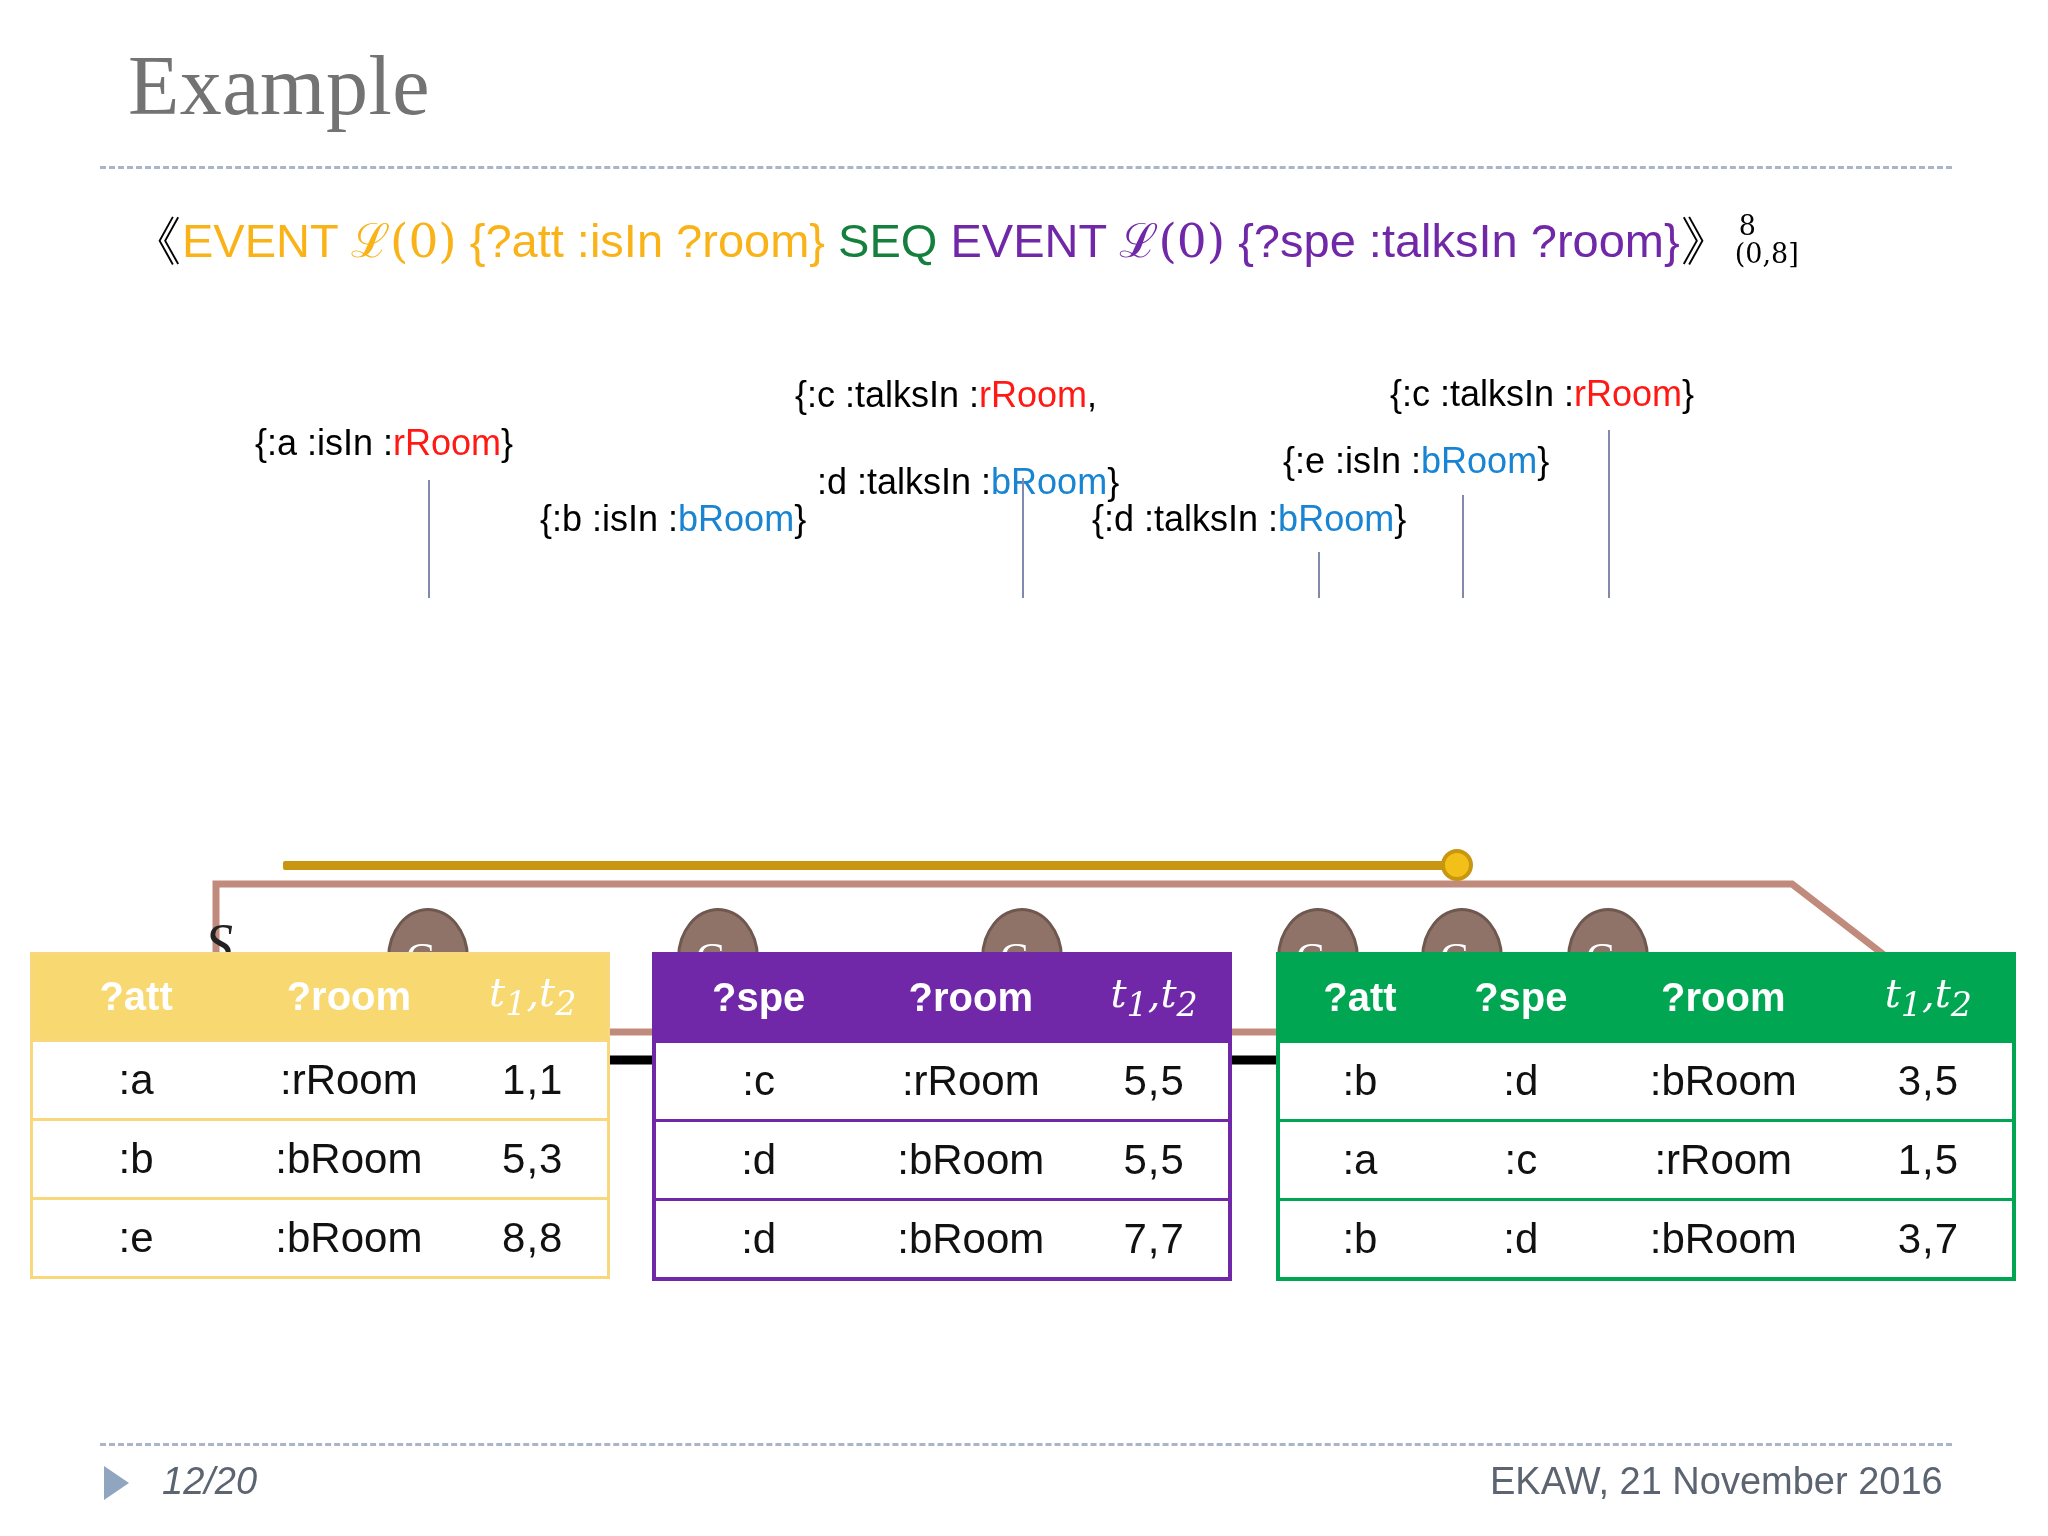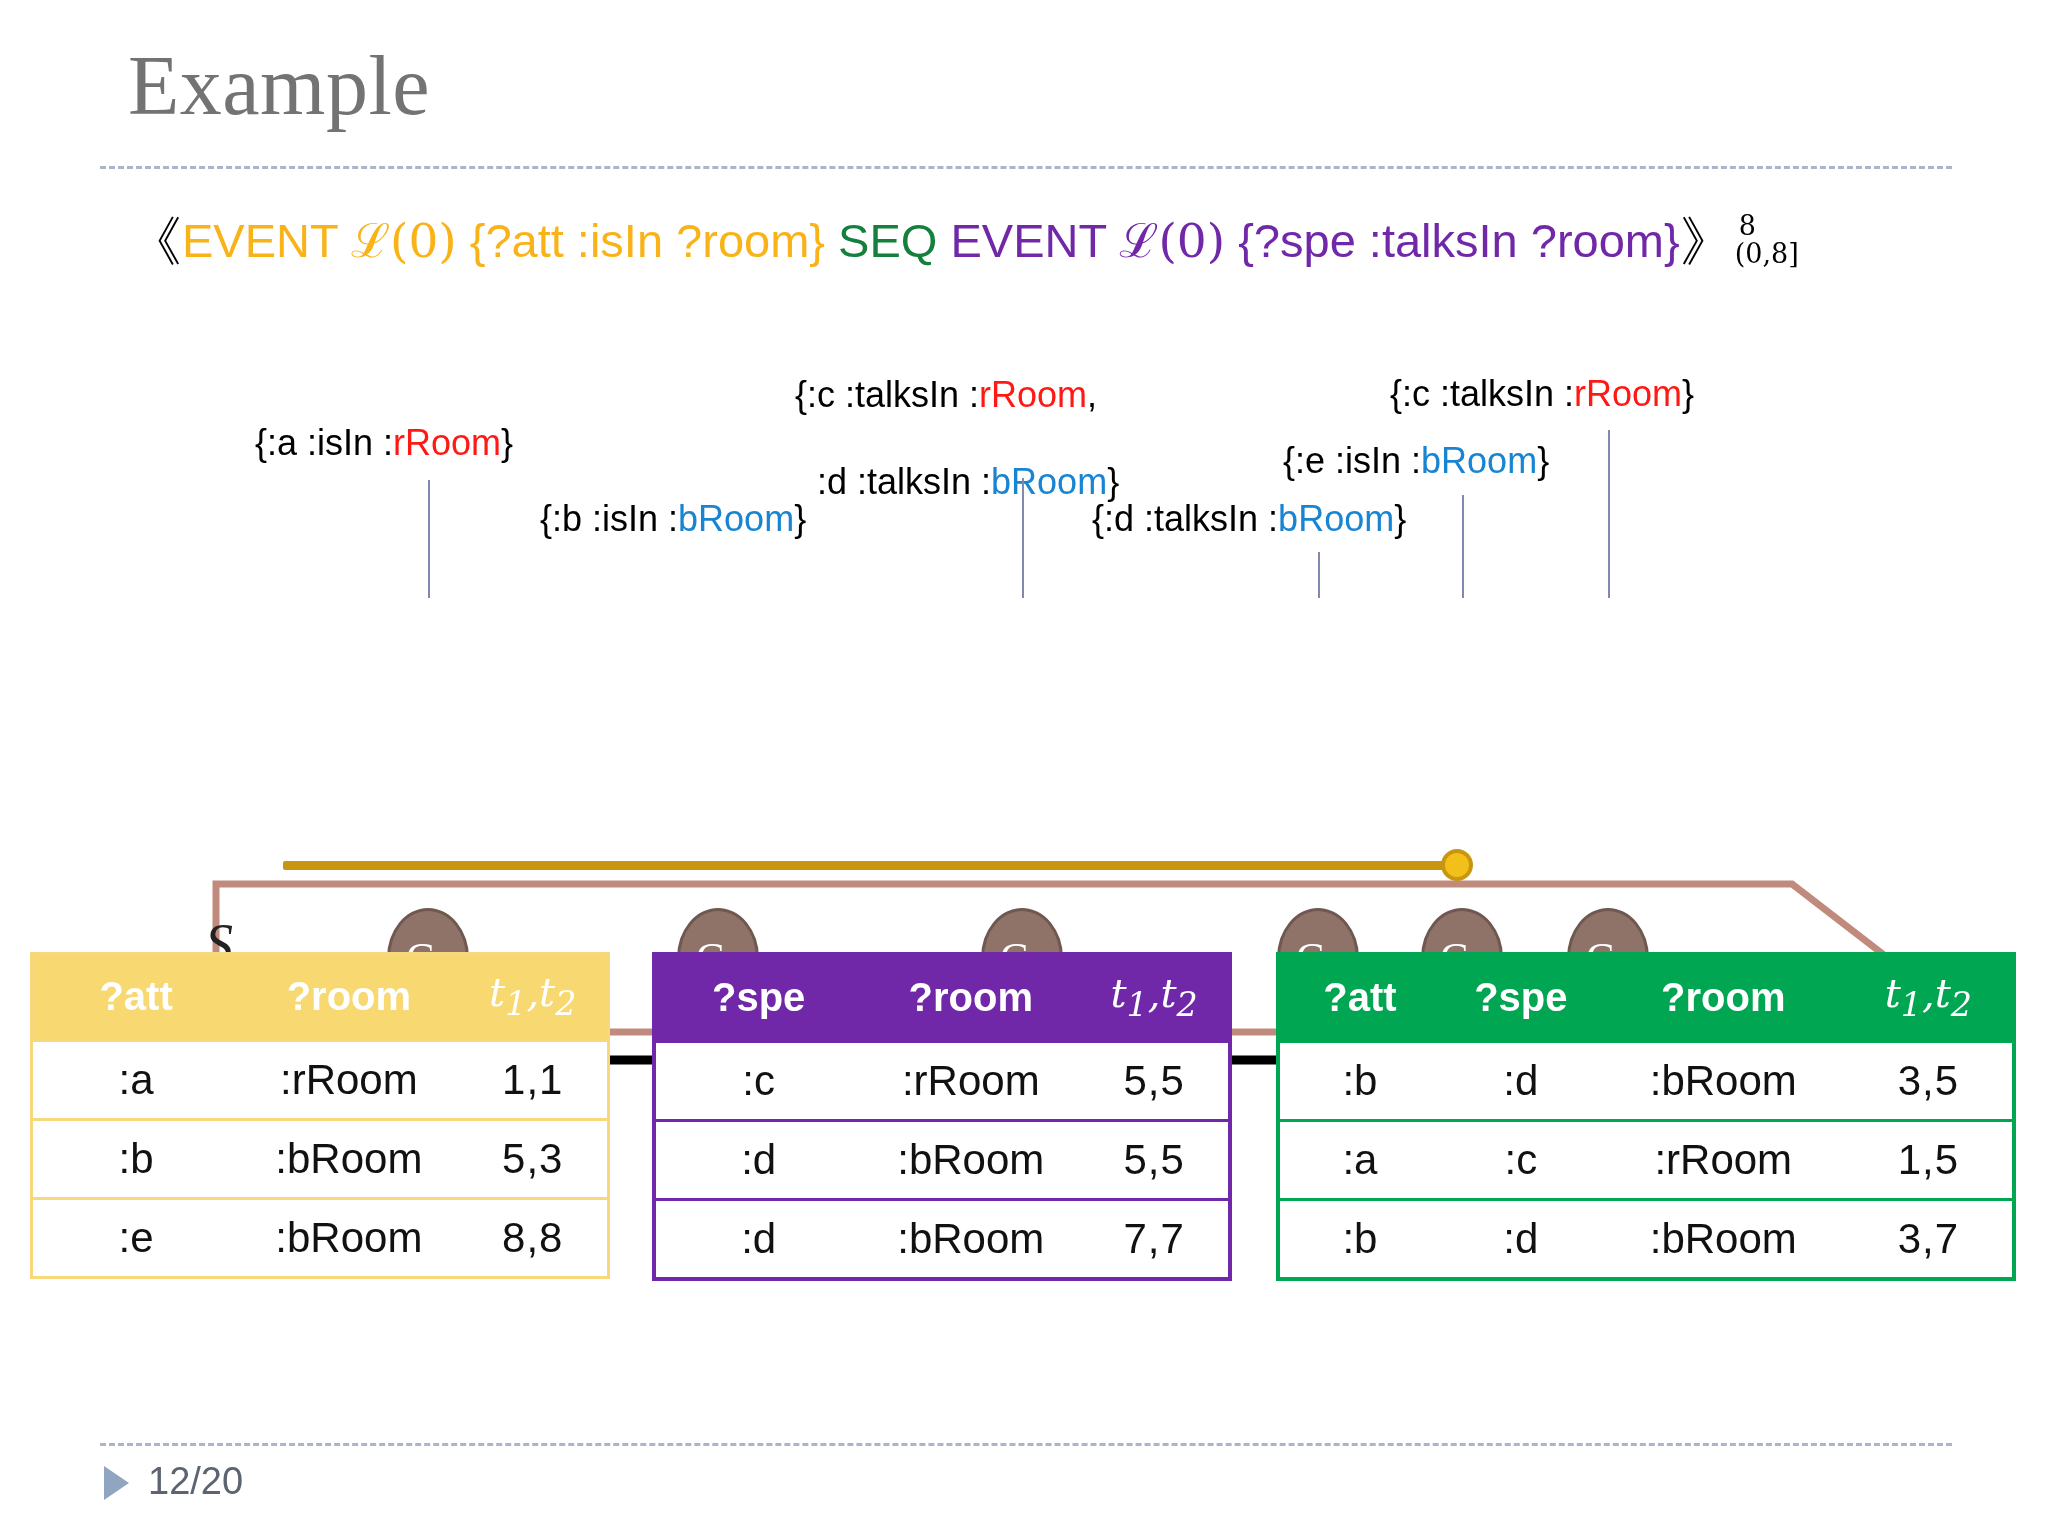--- a/index.html
+++ b/index.html
@@ -337,15 +337,16 @@
         <td>:b</td>
         <td>:d</td>
         <td>:bRoom</td>
         <td class="t1t2">3,7</td>
       </tr>
     </tbody>
   </table>
 
   <div class="footer-rule"></div>
   <div class="foot-tri"></div>
-  <div class="foot-text" style="left:148px; top:1460px;">12/20</div>
+  <div class="foot-text" style="left:162px; top:1460px;font-style:italic;">12/20</div>
+  <div class="foot-text" style="left:1490px; top:1460px;">EKAW, 21 November 2016</div>
 
 </div>
 
 </body></html>

